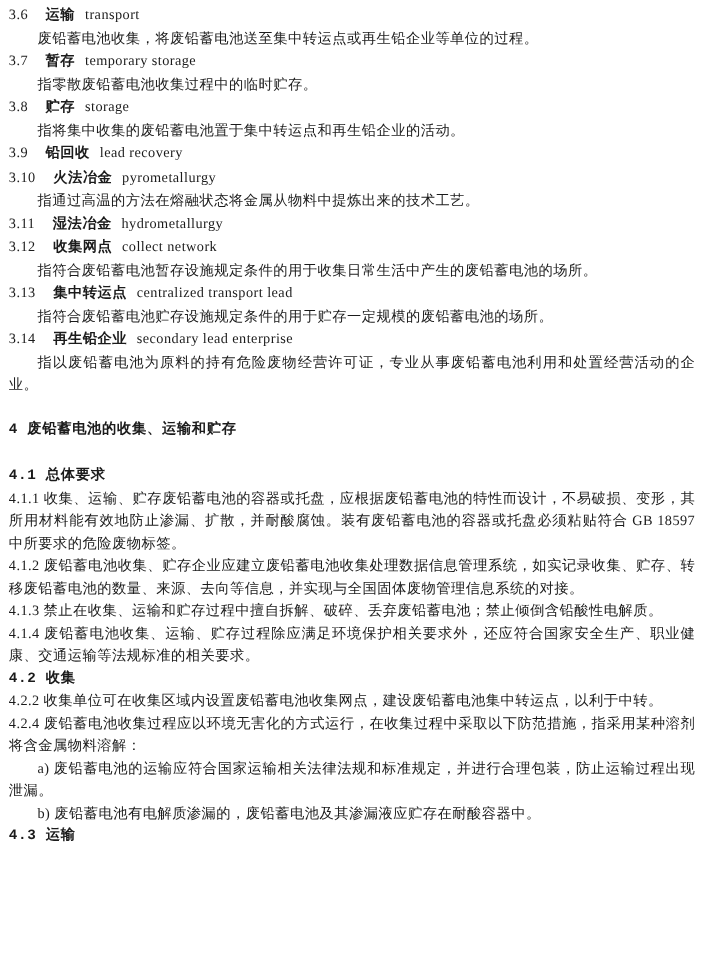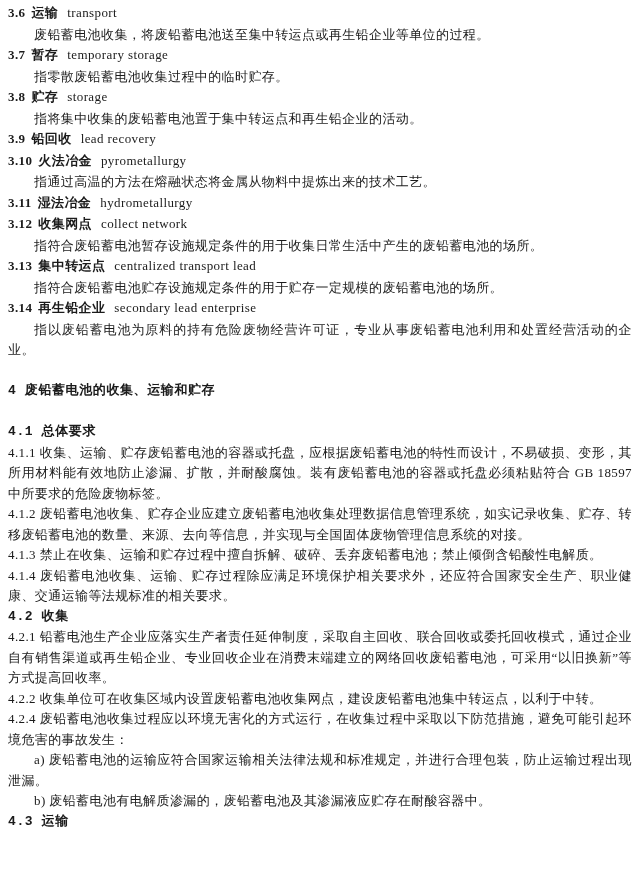--- a/index.html
+++ b/index.html
@@ -21,22 +21,22 @@
     overflow: hidden;
     filter: blur(0.2px);
   }
   .page p {
     margin: 0;
     padding: 0;
     text-align: justify;
   }
   
   .term .num {
-    font-weight: bold;
-    margin-right: 6px;
+    font-weight: normal;
+    margin-right: 16px;
   }
   .term .zh {
     font-weight: bold;
     font-family: Liberation Mono, monospace;
   }
   .term .en {
     margin-left: 9px;
   }
   
   .def, .list {
@@ -74,19 +74,18 @@
     <p class="def">指以废铅蓄电池为原料的持有危险废物经营许可证，专业从事废铅蓄电池利用和处置经营活动的企业。</p>
     <div class="spacer"></div>
     <p class="h1">4 废铅蓄电池的收集、运输和贮存</p>
     <div class="spacer"></div>
     <p class="h2">4.1 总体要求</p>
     <p class="para">4.1.1 收集、运输、贮存废铅蓄电池的容器或托盘，应根据废铅蓄电池的特性而设计，不易破损、变形，其所用材料能有效地防止渗漏、扩散，并耐酸腐蚀。装有废铅蓄电池的容器或托盘必须粘贴符合 GB 18597 中所要求的危险废物标签。</p>
     <p class="para">4.1.2 废铅蓄电池收集、贮存企业应建立废铅蓄电池收集处理数据信息管理系统，如实记录收集、贮存、转移废铅蓄电池的数量、来源、去向等信息，并实现与全国固体废物管理信息系统的对接。</p>
     <p class="para">4.1.3 禁止在收集、运输和贮存过程中擅自拆解、破碎、丢弃废铅蓄电池；禁止倾倒含铅酸性电解质。</p>
     <p class="para">4.1.4 废铅蓄电池收集、运输、贮存过程除应满足环境保护相关要求外，还应符合国家安全生产、职业健康、交通运输等法规标准的相关要求。</p>
     <p class="h2">4.2 收集</p>
-    <p class="para">4.2.1 铅蓄电池生产企业应落实生产者责任延伸制度，采取自主回收、联合回收或委托回收模式，通过企业自有销售渠道或再生铅企业、专业回收企业在消费末端建立的网络回收废铅蓄电池，可采用“以旧换新”等方式提高回收率。</p>
     <p class="para">4.2.2 收集单位可在收集区域内设置废铅蓄电池收集网点，建设废铅蓄电池集中转运点，以利于中转。</p>
-    <p class="para">4.2.4 废铅蓄电池收集过程应以环境无害化的方式运行，在收集过程中采取以下防范措施，避免可能引起环境危害的事故发生：</p>
+    <p class="para">4.2.4 废铅蓄电池收集过程应以环境无害化的方式运行，在收集过程中采取以下防范措施，指采用某种溶剂将含金属物料溶解：</p>
     <p class="list">a) 废铅蓄电池的运输应符合国家运输相关法律法规和标准规定，并进行合理包装，防止运输过程出现泄漏。</p>
     <p class="list">b) 废铅蓄电池有电解质渗漏的，废铅蓄电池及其渗漏液应贮存在耐酸容器中。</p>
     <p class="h2">4.3 运输</p>
   </div>
 
 </body></html>

